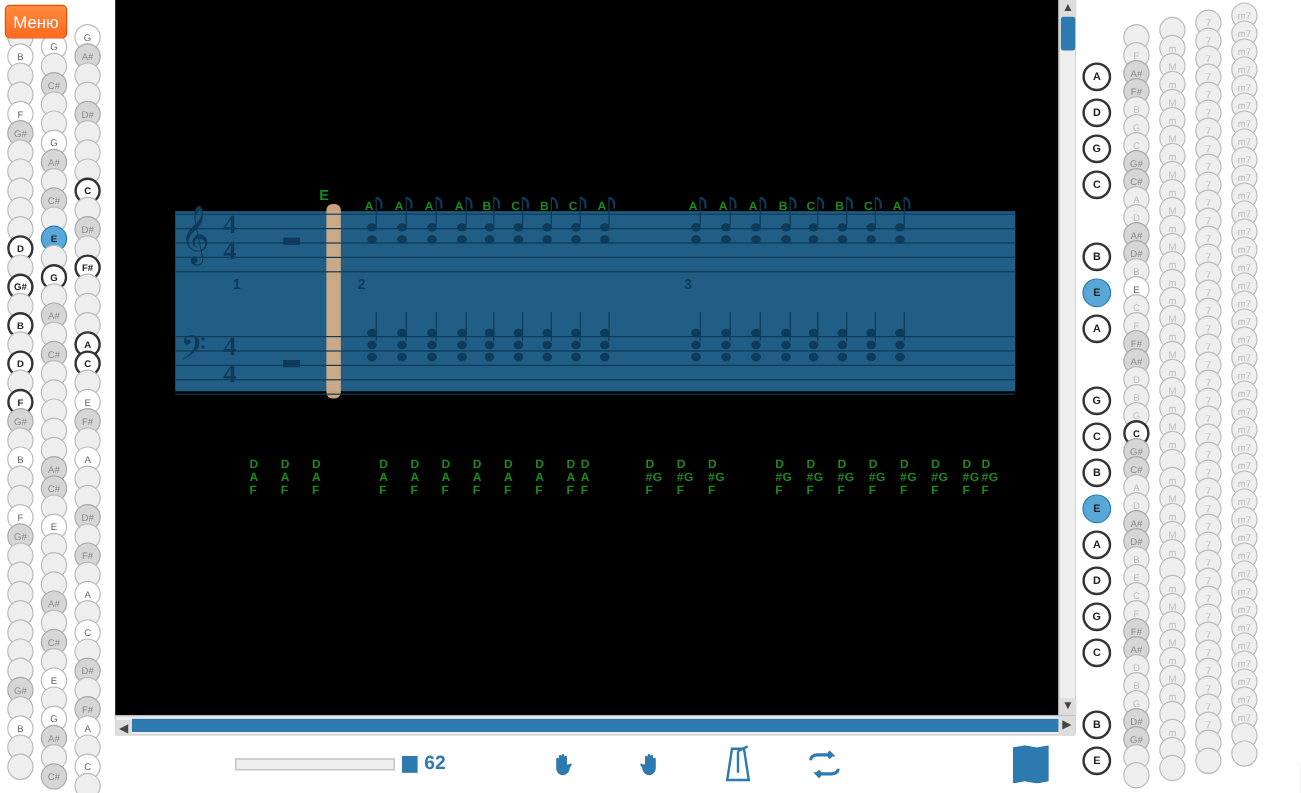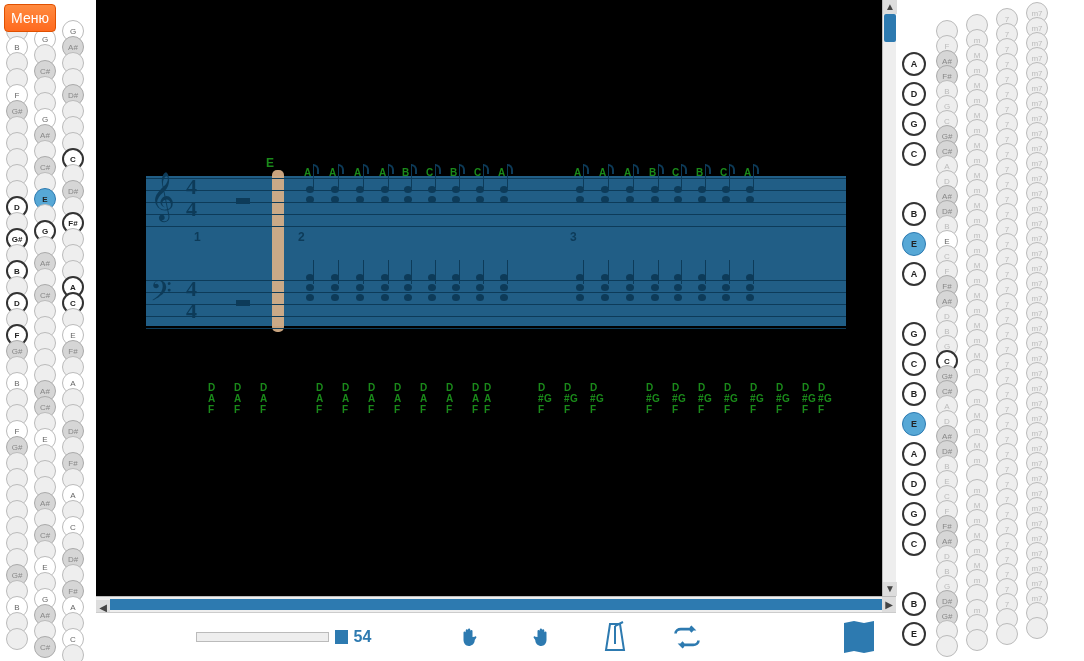--- a/index.html
+++ b/index.html
@@ -650,21 +650,21 @@
     <div class="kbtn sm dim" style="left: 130px; top: 602px;"></div>
     <div class="kbtn sm dim" style="left: 40px; top: 635px;"></div>
     <div class="kbtn sm dim" style="left: 70px; top: 629px;"></div>
     <div class="kbtn sm dim" style="left: 100px; top: 623px;"></div>
     <div class="kbtn sm dim" style="left: 130px; top: 617px;"></div>
   </div>
 
 <div class="toolbar">
   <div class="progress"></div>
   <div class="tempo-box"></div>
-  <span class="tempo-val">54</span>
+  <span class="tempo-val">62</span>
   <div class="tbicon">
     <svg class="hand" viewBox="0 0 24 28">
         <path d="M6 14v-8a1.5 1.5 0 013 0v7V4a1.5 1.5 0 013 0v9V5a1.5 1.5 0 013 0v9V8a1.5 1.5 0 013 0v10c0 4-3 8-7 8s-8-3-8-8l-2-3c-1-1.5 1-3 2-1.5z" transform="scale(-1,1) translate(-24,0)"></path>
       </svg>
   </div>
   <div class="tbicon">
     <svg class="hand" viewBox="0 0 24 28">
         <path d="M6 14v-8a1.5 1.5 0 013 0v7V4a1.5 1.5 0 013 0v9V5a1.5 1.5 0 013 0v9V8a1.5 1.5 0 013 0v10c0 4-3 8-7 8s-8-3-8-8l-2-3c-1-1.5 1-3 2-1.5z"></path>
       </svg>
   </div>

